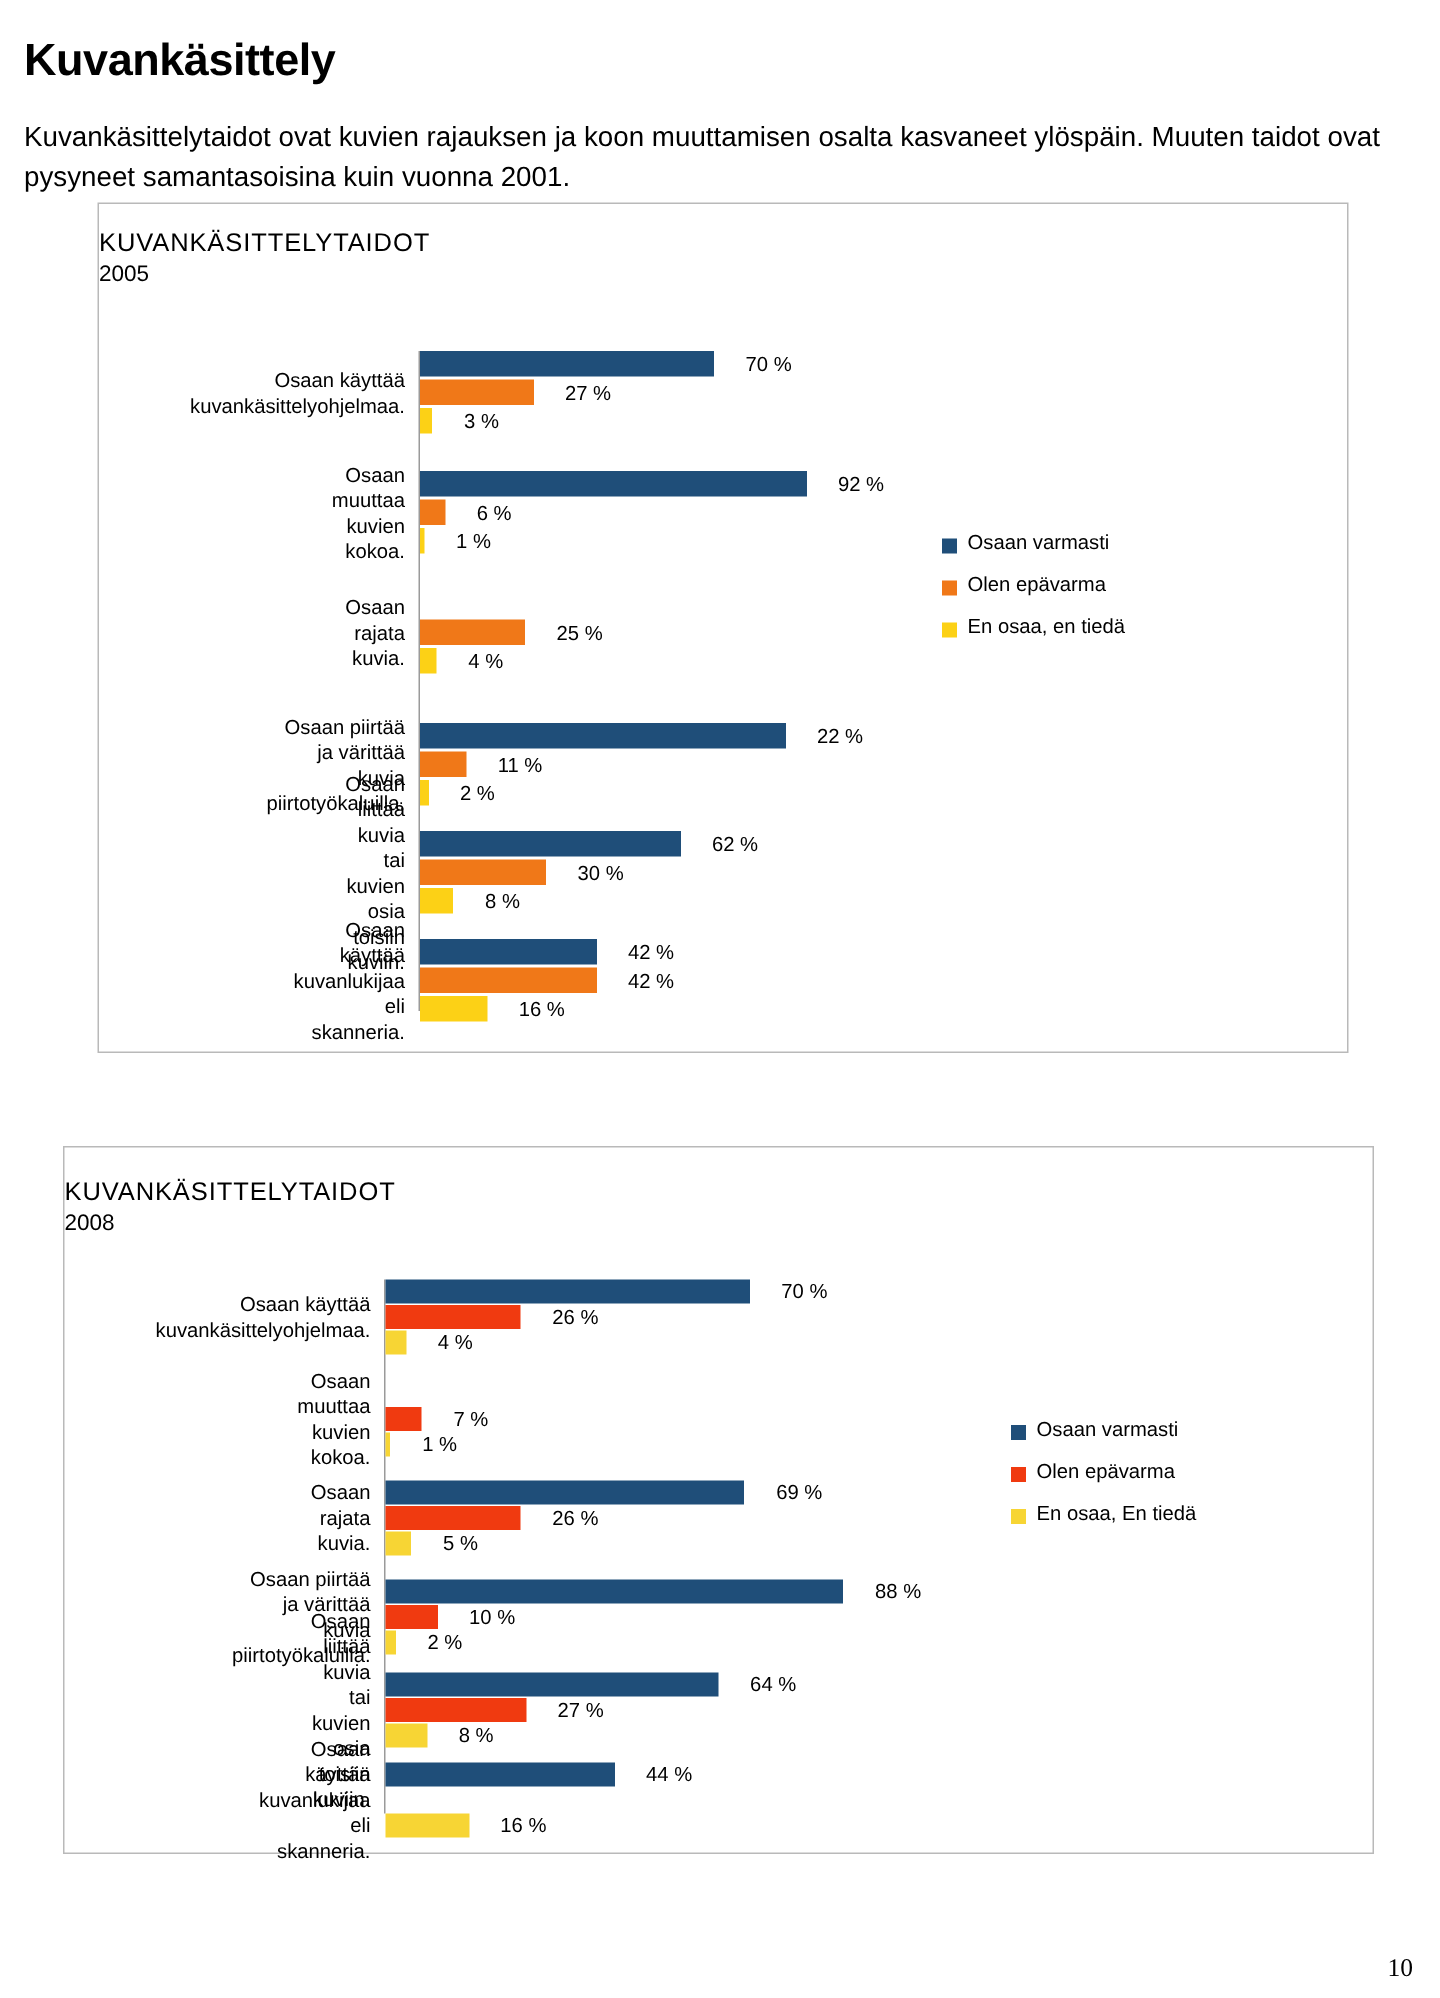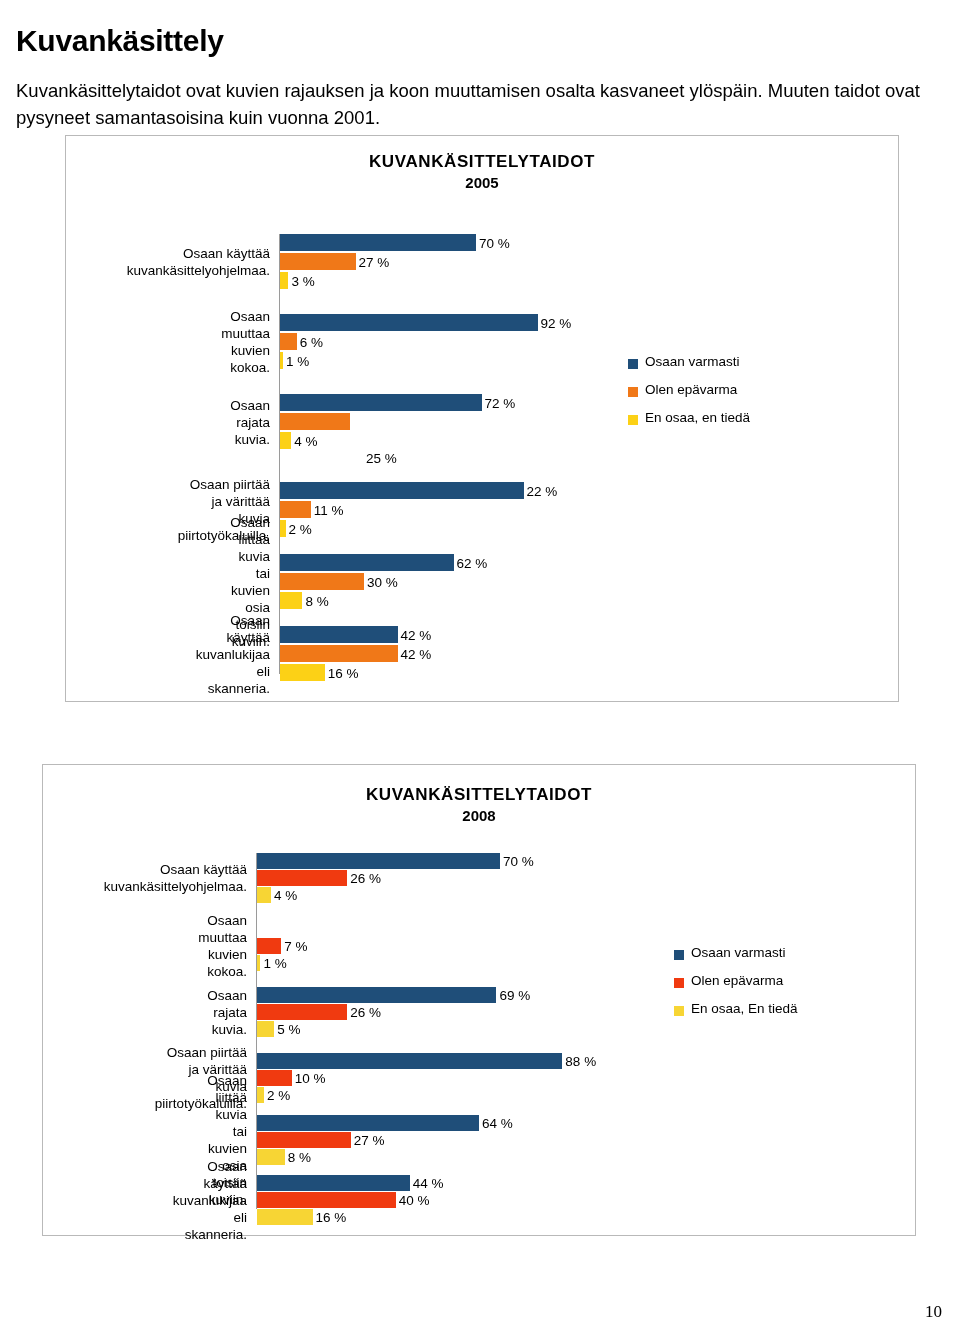--- a/index.html
+++ b/index.html
@@ -14,39 +14,39 @@
     position:absolute;left:16px;top:4px;
     font-size:30px;font-weight:bold;letter-spacing:-0.3px;
   }
   #intro{
     position:absolute;left:16px;top:58px;width:920px;
     font-size:18.5px;line-height:27px;
   }
 
   
   .chart-frame{position:absolute;background:#fff;border:1px solid #b9b9b9;}
-  .chart-title{position:absolute;text-align:center;font-weight:bold;}
+  .chart-title{position:absolute;font-weight:normal;}
   .chart-title .t-main{font-size:17px;letter-spacing:.6px;display:block;}
   .chart-title .t-year{font-size:15px;display:block;margin-top:2px;}
 
   .plot{position:absolute;}
   .axis-line{position:absolute;top:0;bottom:0;width:1px;background:#9a9a9a;}
 
   .grp{position:relative;width:100%;}
   .cat-label{
     position:absolute;right:100%;margin-right:9px;
     text-align:right;font-size:13.5px;line-height:17px;
     top:50%;transform:translateY(-50%);
     white-space:pre-line;
   }
   .bar-row{position:relative;width:100%;}
   .bar{position:absolute;left:1px;top:0;height:100%;}
   .bar-val{
     position:absolute;top:50%;transform:translateY(-50%);
-    font-size:13.5px;white-space:nowrap;padding-left:2px;
+    font-size:13.5px;white-space:nowrap;padding-left:20px;
   }
 
   
   .legend{position:absolute;}
   .legend-item{display:flex;align-items:flex-end;margin-bottom:13px;}
   .legend-swatch{width:10px;height:10px;margin-right:7px;flex:0 0 auto;}
   .legend-text{font-size:13.5px;white-space:nowrap;}
 
   
   #page-number{
@@ -97,27 +97,23 @@
             <div class="bar" style="width: 16.8px; background: rgb(240, 120, 24);"></div>
             <span class="bar-val" style="left: 18.8px;">6 %</span>
           </div>
           <div class="bar-row" style="position: absolute; left: 0px; right: 0px; top: 38px; height: 17px;">
             <div class="bar" style="width: 3px; background: rgb(252, 209, 22);"></div>
             <span class="bar-val" style="left: 5px;">1 %</span>
           </div>
         </div>
         <div class="grp" style="position: absolute; left: 0px; right: 0px; top: 160px; height: 55px;">
           <div class="cat-label">Osaan rajata kuvia.</div>
-          <div class="bar-row" style="position: absolute; left: 0px; right: 0px; top: 0px; height: 17px;">
-            <div class="bar" style="width: 201.6px; background: rgb(31, 78, 121);"></div>
-            <span class="bar-val" style="left: 203.6px;">72 %</span>
-          </div>
           <div class="bar-row" style="position: absolute; left: 0px; right: 0px; top: 19px; height: 17px;">
             <div class="bar" style="width: 70px; background: rgb(240, 120, 24);"></div>
-            <span class="bar-val" style="left: 85px; margin-top: 36px;">25 %</span>
+            <span class="bar-val" style="left: 72px;">25 %</span>
           </div>
           <div class="bar-row" style="position: absolute; left: 0px; right: 0px; top: 38px; height: 17px;">
             <div class="bar" style="width: 11.2px; background: rgb(252, 209, 22);"></div>
             <span class="bar-val" style="left: 13.2px;">4 %</span>
           </div>
         </div>
         <div class="grp" style="position: absolute; left: 0px; right: 0px; top: 248px; height: 55px;">
           <div class="cat-label">Osaan piirtää ja värittää
 kuvia piirtotyökaluilla.</div>
           <div class="bar-row" style="position: absolute; left: 0px; right: 0px; top: 0px; height: 17px;">
@@ -271,24 +267,20 @@
           </div>
         </div>
         <div class="grp" style="position: absolute; left: 0px; right: 0px; top: 322px; height: 50px;">
           <div class="cat-label">Osaan käyttää
 kuvanlukijaa eli
 skanneria.</div>
           <div class="bar-row" style="position: absolute; left: 0px; right: 0px; top: 0px; height: 16px;">
             <div class="bar" style="width: 152.68px; background: rgb(31, 78, 121);"></div>
             <span class="bar-val" style="left: 154.68px;">44 %</span>
           </div>
-          <div class="bar-row" style="position: absolute; left: 0px; right: 0px; top: 17px; height: 16px;">
-            <div class="bar" style="width: 138.8px; background: rgb(240, 58, 16);"></div>
-            <span class="bar-val" style="left: 140.8px;">40 %</span>
-          </div>
           <div class="bar-row" style="position: absolute; left: 0px; right: 0px; top: 34px; height: 16px;">
             <div class="bar" style="width: 55.52px; background: rgb(247, 213, 52);"></div>
             <span class="bar-val" style="left: 57.52px;">16 %</span>
           </div>
         </div>
       </div>
   </div>
 
   <div class="legend" id="legend2" style="left:631px;top:180px;">
       <div class="legend-item">

